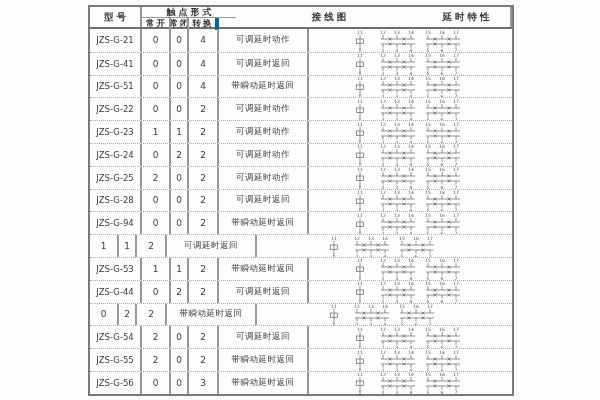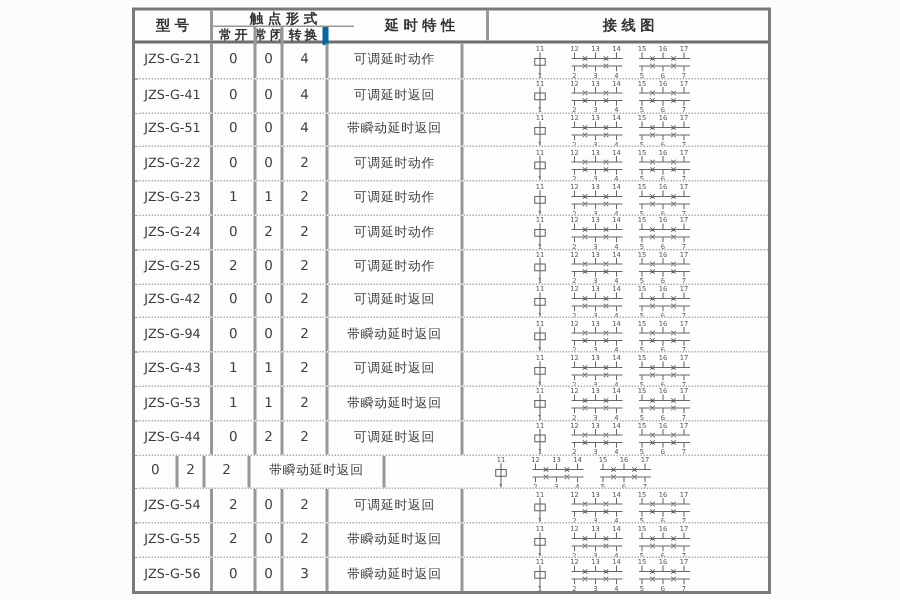--- a/index.html
+++ b/index.html
@@ -76,22 +76,22 @@
     <div class="thead">
       <div class="cell model-col head-cn">型号</div>
       <div class="contact-group">
         <div class="contact-title">触点形式</div>
         <div class="contact-subs">
           <div class="cell no-col">常开</div>
           <div class="cell nc-col">常闭</div>
           <div class="cell co-col" style="border-right:4px solid #0369a1;">转换</div>
         </div>
       </div>
+      <div class="cell diagram-col head-cn">接线图</div>
       <div class="cell delay-col head-cn">延时特性</div>
-      <div class="cell diagram-col head-cn">接线图</div>
     </div>
 
     <div class="tbody">
   <div class="trow">
     <div class="cell model-col">JZS-G-21</div>
     <div class="cell no-col">0</div>
     <div class="cell nc-col">0</div>
     <div class="cell co-col">4</div>
     <div class="cell delay-col">可调延时动作</div>
     <div class="cell diagram-col">
@@ -355,21 +355,21 @@
         <path d="M75 15h34M77 15v3.5M91 15v3.5M105 15v3.5"></path>
         <path d="M82.5 13.5l3 3m0 -3l-3 3M96.5 13.5l3 3m0 -3l-3 3"></path>
         <text x="77" y="22.7">5</text>
         <text x="91" y="22.7">6</text>
         <text x="105" y="22.7">7</text>
       </svg>
     </div>
   </div>
 
   <div class="trow">
-    <div class="cell model-col">JZS-G-42</div>
+    <div class="cell model-col">JZS-G-28</div>
     <div class="cell no-col">0</div>
     <div class="cell nc-col">0</div>
     <div class="cell co-col">2</div>
     <div class="cell delay-col">可调延时返回</div>
     <div class="cell diagram-col">
       <svg class="wiring" viewBox="0 0 120 23" width="120" height="23">
 
         <text x="9" y="5">11</text>
         <line x1="9" y1="5.8" x2="9" y2="21.5"></line>
         <rect x="5.5" y="10" width="7" height="4.5"></rect>
@@ -433,21 +433,20 @@
         <path d="M75 15h34M77 15v3.5M91 15v3.5M105 15v3.5"></path>
         <path d="M82.5 13.5l3 3m0 -3l-3 3M96.5 13.5l3 3m0 -3l-3 3"></path>
         <text x="77" y="22.7">5</text>
         <text x="91" y="22.7">6</text>
         <text x="105" y="22.7">7</text>
       </svg>
     </div>
   </div>
 
   <div class="trow">
-    <div class="cell model-col">JZS-G-43</div>
     <div class="cell no-col">1</div>
     <div class="cell nc-col">1</div>
     <div class="cell co-col">2</div>
     <div class="cell delay-col">可调延时返回</div>
     <div class="cell diagram-col">
       <svg class="wiring" viewBox="0 0 120 23" width="120" height="23">
 
         <text x="9" y="5">11</text>
         <line x1="9" y1="5.8" x2="9" y2="21.5"></line>
         <rect x="5.5" y="10" width="7" height="4.5"></rect>

